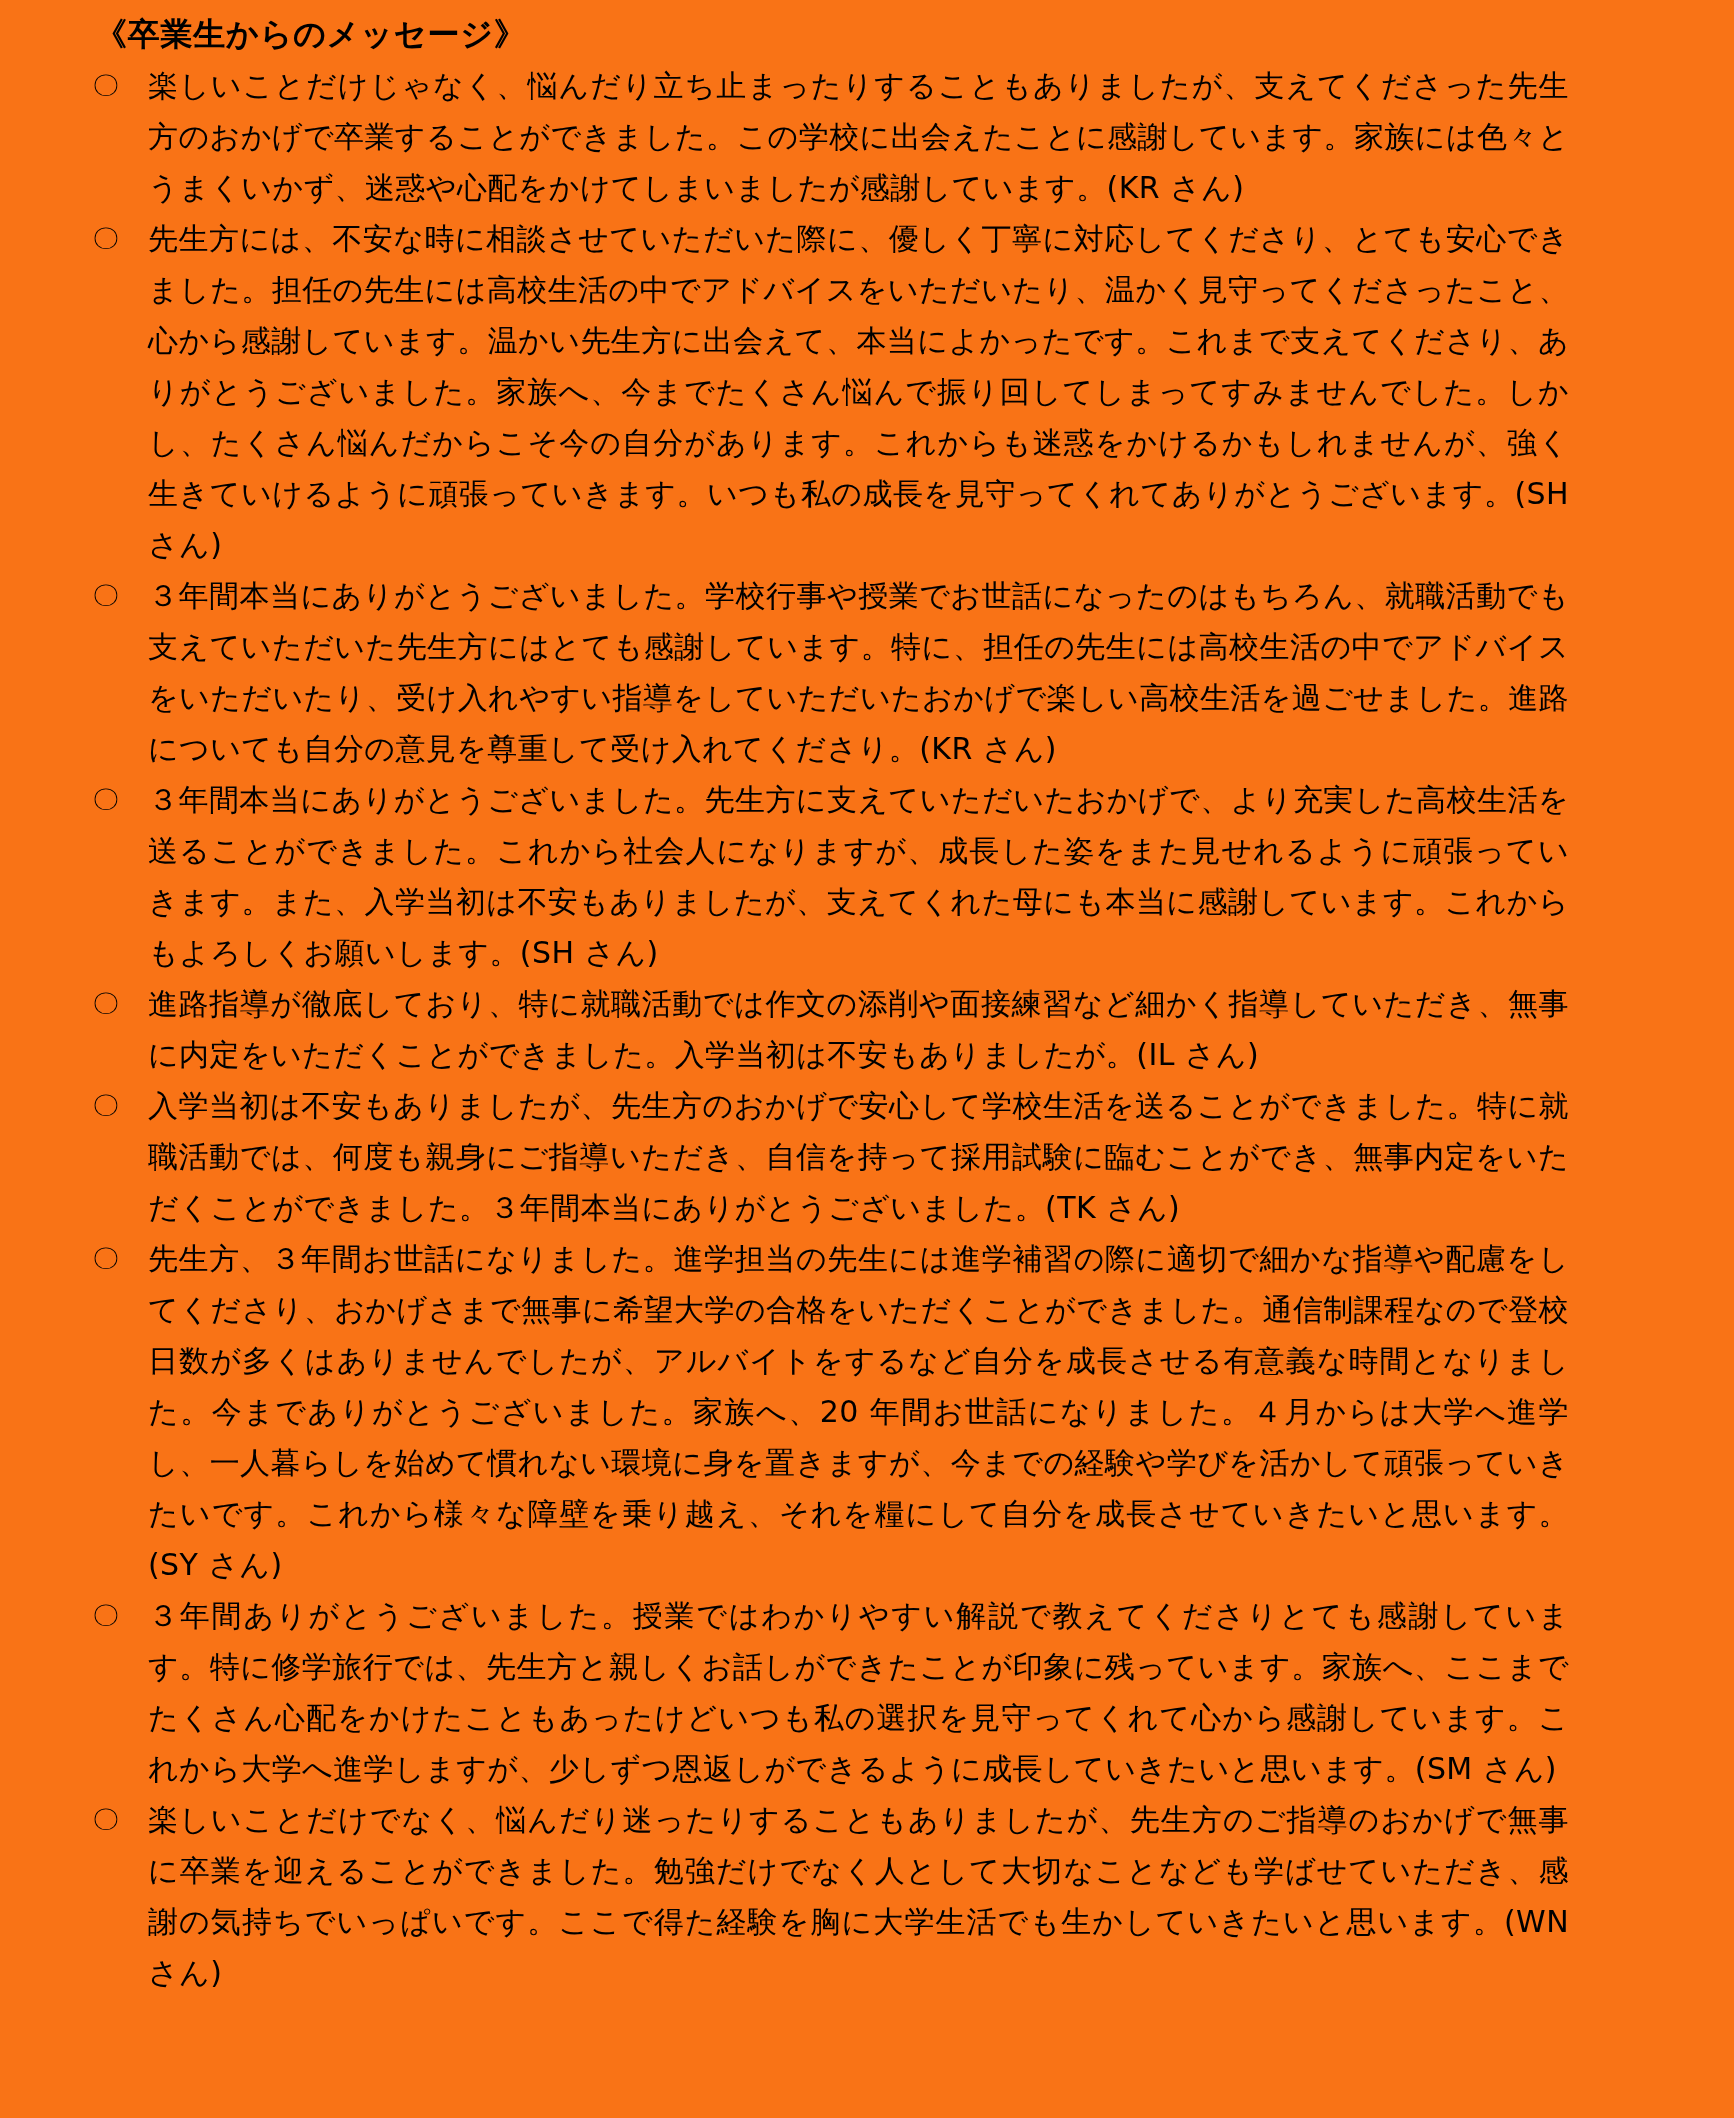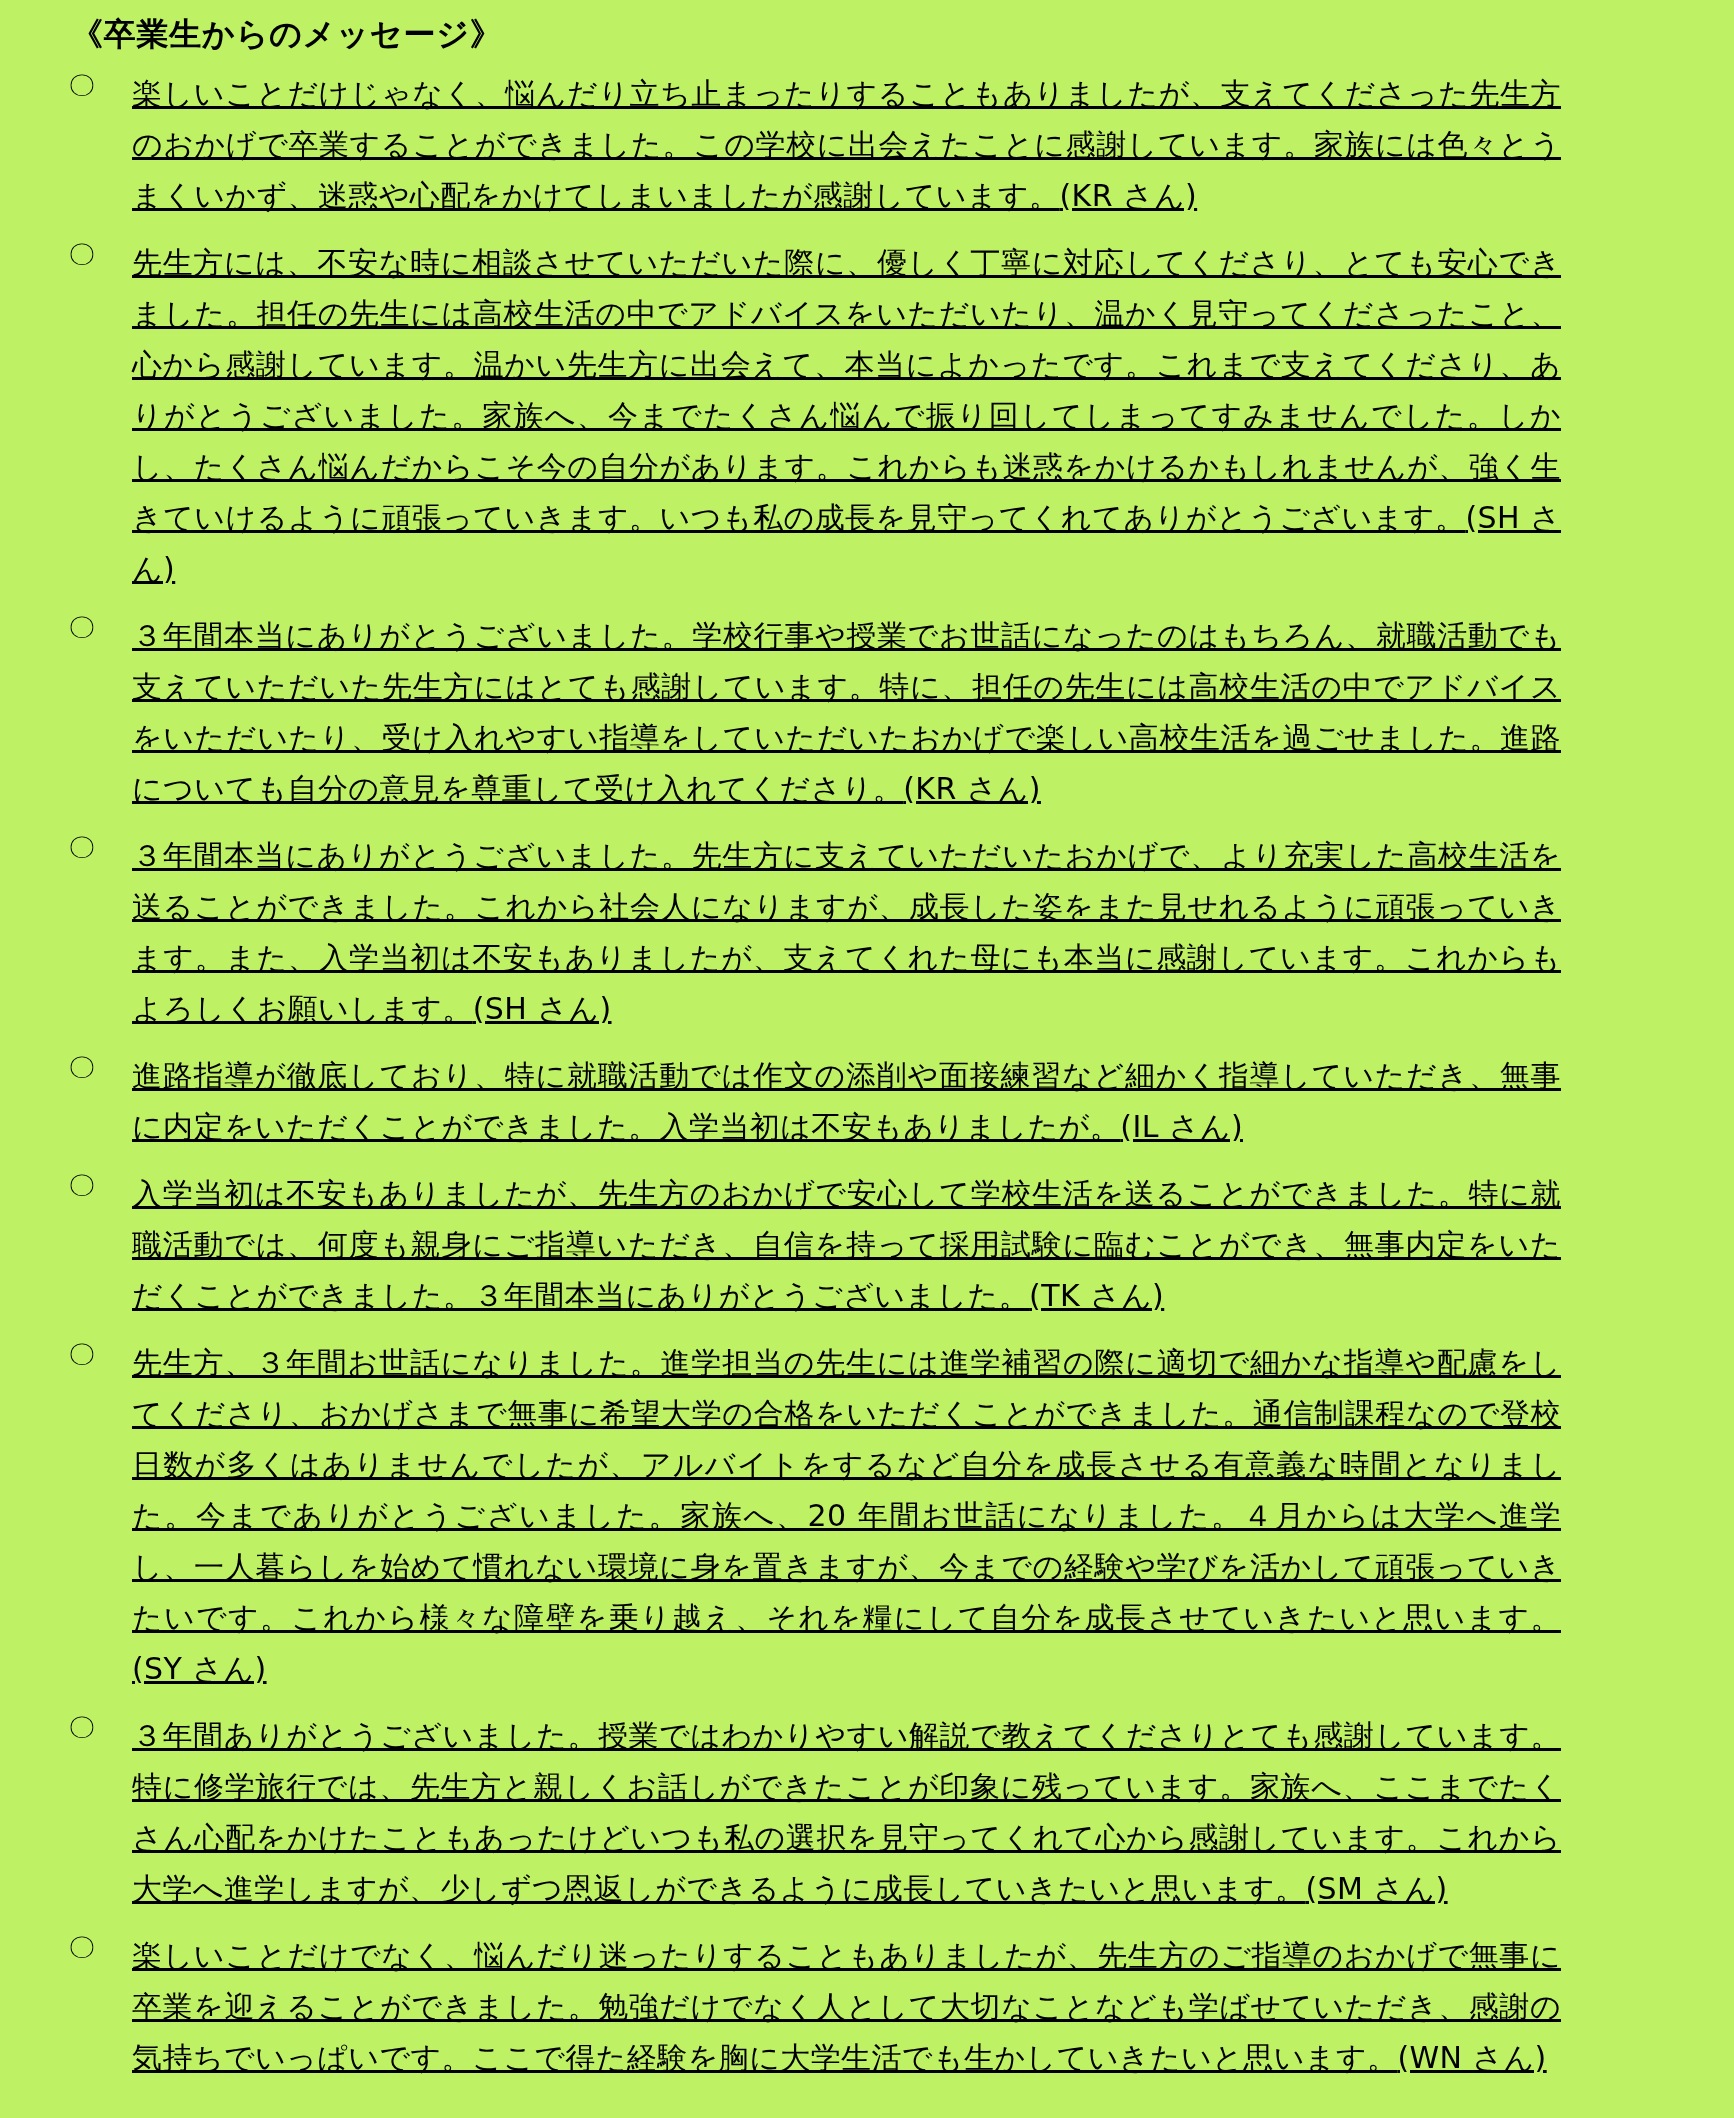--- a/index.html
+++ b/index.html
@@ -5,24 +5,24 @@
   html, body {
     margin: 0;
     padding: 0;
     background: #ffffff;
   }
   .page {
     position: relative;
     width: 1734px;
     height: 2119px;
     box-sizing: border-box;
-    background: #bef264;
+    background: #f97316;
     color: #000000;
     font-family: "DejaVu Sans", sans-serif;
-    padding: 8px 165px 16px 66px;
+    padding: 8px 165px 16px 90px;
     overflow: hidden;
   }
   .title {
     font-size: 32px;
     font-weight: bold;
     line-height: 52px;
     margin: 0 0 0 4.9px;
     letter-spacing: 0.8px;
     white-space: nowrap;
   }
@@ -38,29 +38,28 @@
     flex: 0 0 58px;
     font-size: 25px;
     line-height: 51px;
     padding-left: 2.4px;
     box-sizing: border-box;
     transform: scaleX(1.05);
     transform-origin: left;
   }
   .msg-text {
     flex: 1 1 auto;
-    margin: 8px;
+    margin: 0;
     font-size: 30px;
     line-height: 51px;
     text-align: justify;
     text-justify: inter-ideograph;
     letter-spacing: 0.4px;
     overflow-wrap: break-word;
     line-break: strict;
-    text-decoration: underline;
   }
 </style>
 </head>
 <body>
 
 <div class="page">
   <h1 class="title">《卒業生からのメッセージ》</h1>
 
   <div class="msg-list">
 

